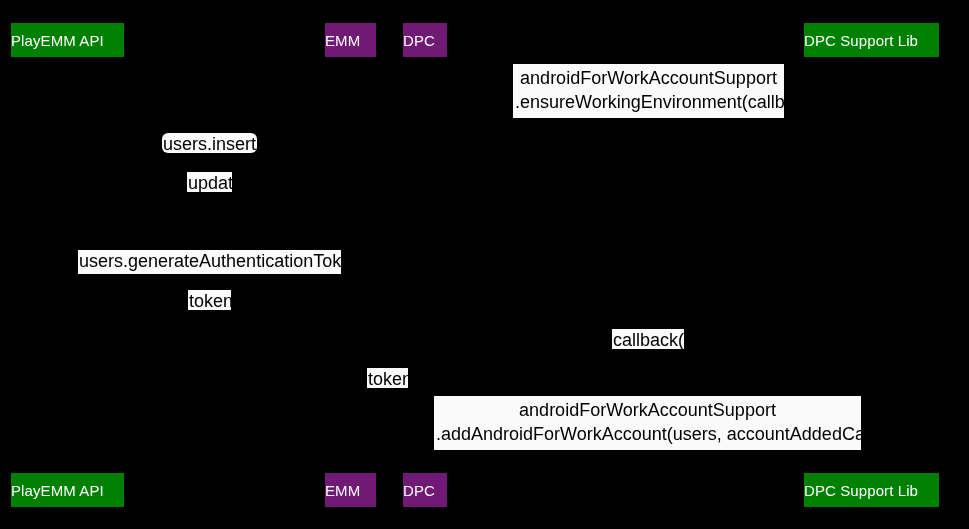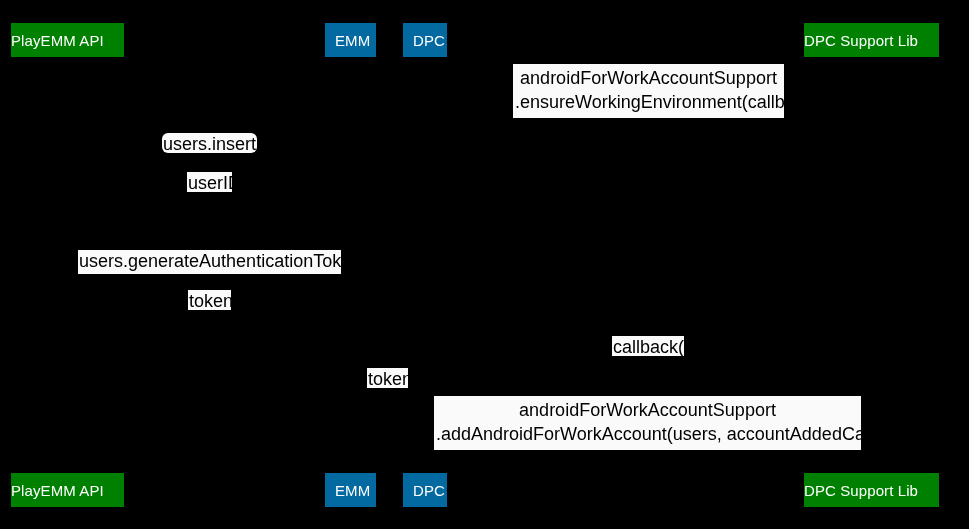--- a/index.html
+++ b/index.html
@@ -24,21 +24,21 @@
     align-items: center;
     justify-content: flex-start;
     color: #ffffff;
     font-size: 15px;
     line-height: 1;
     letter-spacing: 0.1px;
     white-space: nowrap;
     box-sizing: border-box;
   }
   .participant.green { background: #008000; }
-  .participant.blue  { background: #0369a1; padding-left: 10px; }
+  .participant.blue  { background: #701a75; }
 
   .msg {
     position: absolute;
     background: #fafafa;
     color: #000000;
     font-size: 18px;
     line-height: 1.32;
     white-space: pre;
     text-align: center;
     box-sizing: border-box;
@@ -77,28 +77,28 @@
   </div>
 
   <div class="participant green" style="left:804px; top:23px; width:135px; height:34px;">
     <span>DPC Support Lib</span>
   </div>
 
   <div class="msg multiline" style="left:513px; top:64px; width:271px;"><span>androidForWorkAccountSupport</span><br><span>.ensureWorkingEnvironment(callback)</span></div>
 
   <div class="msg" style="left:162px; top:133px; width:95px; height:20px;border-radius:6px;"><span>users.insert()</span></div>
 
-  <div class="msg" style="left:187px; top:172px; width:45px; height:20px;"><span>userID</span></div>
+  <div class="msg" style="left:187px; top:172px; width:45px; height:20px;"><span>update</span></div>
 
 
   <div class="msg" style="left:78px; top:250px; width:263px; height:24px;"><span>users.generateAuthenticationToken()</span></div>
 
   <div class="msg" style="left:188px; top:290px; width:43px; height:20px;"><span>token</span></div>
 
-  <div class="msg" style="left:612px; top:329px; width:72px; height:20px;margin-top:7px;"><span>callback()</span></div>
+  <div class="msg" style="left:612px; top:329px; width:72px; height:20px;"><span>callback()</span></div>
 
   <div class="msg" style="left:367px; top:368px; width:41px; height:20px;"><span>token</span></div>
 
   <div class="msg multiline" style="left:434px; top:396px; width:427px;"><span>androidForWorkAccountSupport</span><br><span>.addAndroidForWorkAccount(users, accountAddedCallback)</span></div>
 
   <div class="participant green" style="left:11px; top:473px; width:113px; height:34px;">
     <span>PlayEMM API</span>
   </div>
 
   <div class="participant blue" style="left:325px; top:473px; width:51px; height:34px;">

